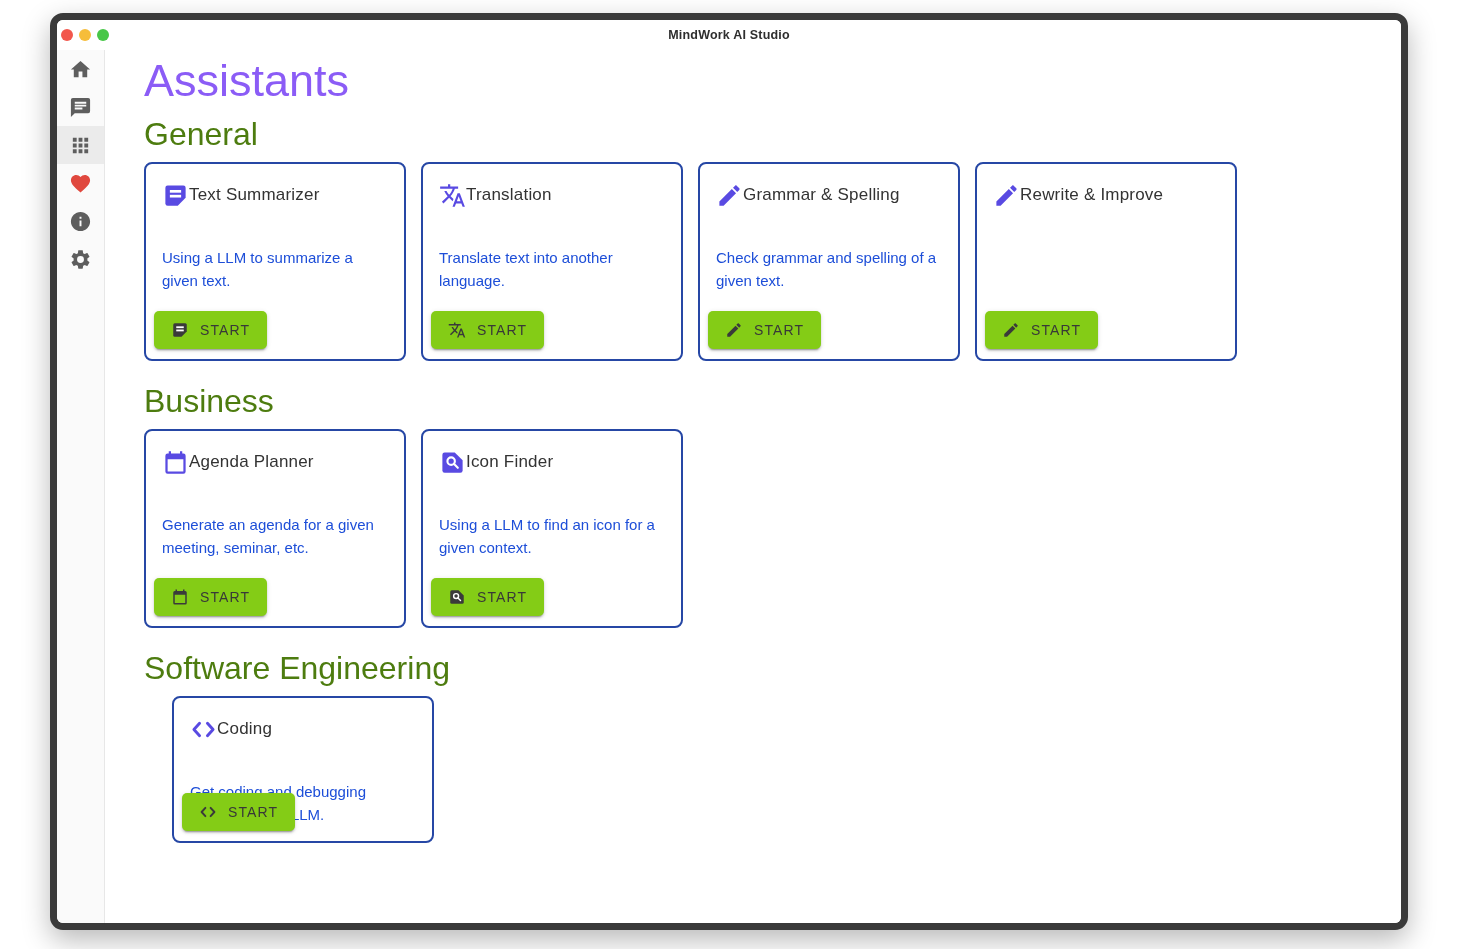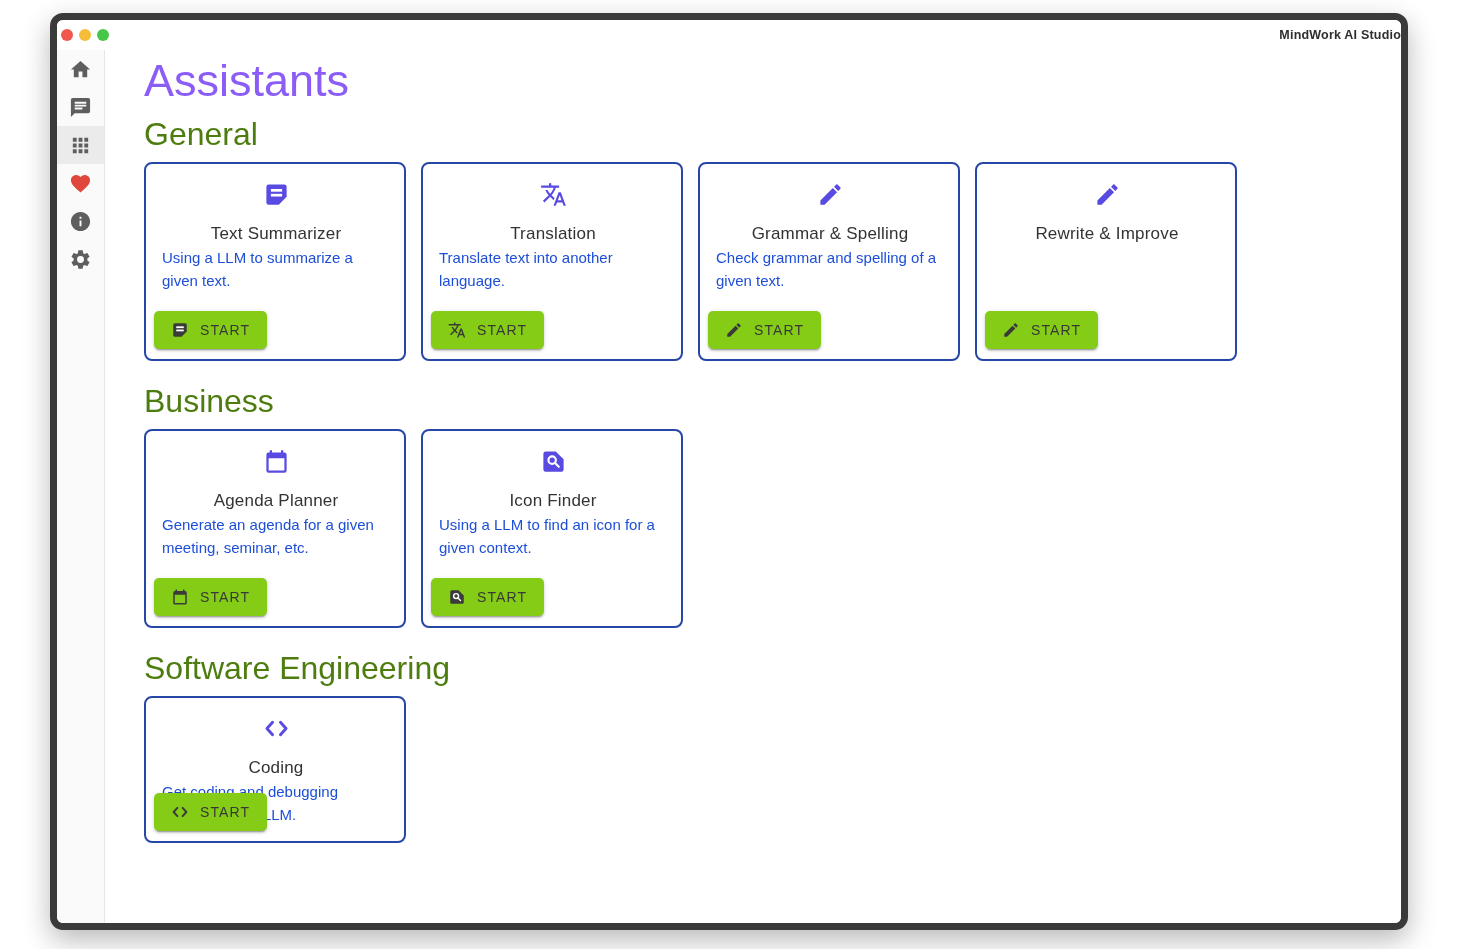--- a/index.html
+++ b/index.html
@@ -8,21 +8,21 @@
 
   .window {
     position:absolute; left:50px; top:13px; width:1358px; height:917px;
     background:#fff; border:7px solid #3a3a3a; border-radius:13px;
     box-shadow:0 10px 28px rgba(0,0,0,.28);
     overflow:hidden;
     display:flex; flex-direction:column;
   }
 
   
-  .titlebar { position:relative; height:30px; flex:0 0 30px; background:#fff; display:flex; align-items:center; justify-content:flex-end; }
+  .titlebar { position:relative; height:30px; flex:0 0 30px; background:#fff; display:flex; align-items:center; justify-content:center; }
   .traffic { position:absolute; left:4px; top:0; height:30px; display:flex; align-items:center; gap:6px; }
   .light { width:12px; height:12px; border-radius:50%; display:inline-block; cursor:pointer; }
   .light.red   { background:#f2574d; }
   .light.yellow{ background:#f6bd3a; }
   .light.green { background:#47c747; }
   .titlebar-title { font-size:12.5px; font-weight:bold; color:#2e2e2e; letter-spacing:.2px; }
 
   
   .body-row { flex:1; display:flex; min-height:0; }
 
@@ -38,22 +38,22 @@
   .page-title { font-size:45px; line-height:54px; font-weight:400; color:#8b5cf6; }
   .section-title { font-size:32px; line-height:40px; font-weight:400; color:#4d7c0f; margin:20px 0 8px; }
   .section-title.first { margin-top:6px; }
 
   .cards { display:flex; gap:15px; }
   .card {
     position:relative; width:262px; height:199px;
     border:2px solid #2647a5; border-radius:8px; background:#fff;
     padding:17px 14px 0 16px;
   }
-  .card.tall { height:147px; }
-  .card-header { display:flex; align-items:center; gap:16px; height:28px;flex-direction:column; }
+  .card.tall { height:147px;margin-left:28px; }
+  .card-header { display:flex; align-items:center; height:28px; }
   .card-icon { width:27px; height:27px; color:#594AE2; flex:0 0 27px; }
   .card-icon svg { width:100%; height:100%; display:block; }
   .card-title { font-size:17px; font-weight:500; color:#333; letter-spacing:.2px; }
   .card-desc { margin-top:37px; font-size:15px; line-height:23px; color:#1d4ed8; white-space:pre-line; }
 
   .start-btn {
     position:absolute; left:8px; bottom:10px;
     display:inline-flex; align-items:center; gap:11px;
     height:38px; padding:0 17px;
     background:#84cc16; border:none; border-radius:5px;

